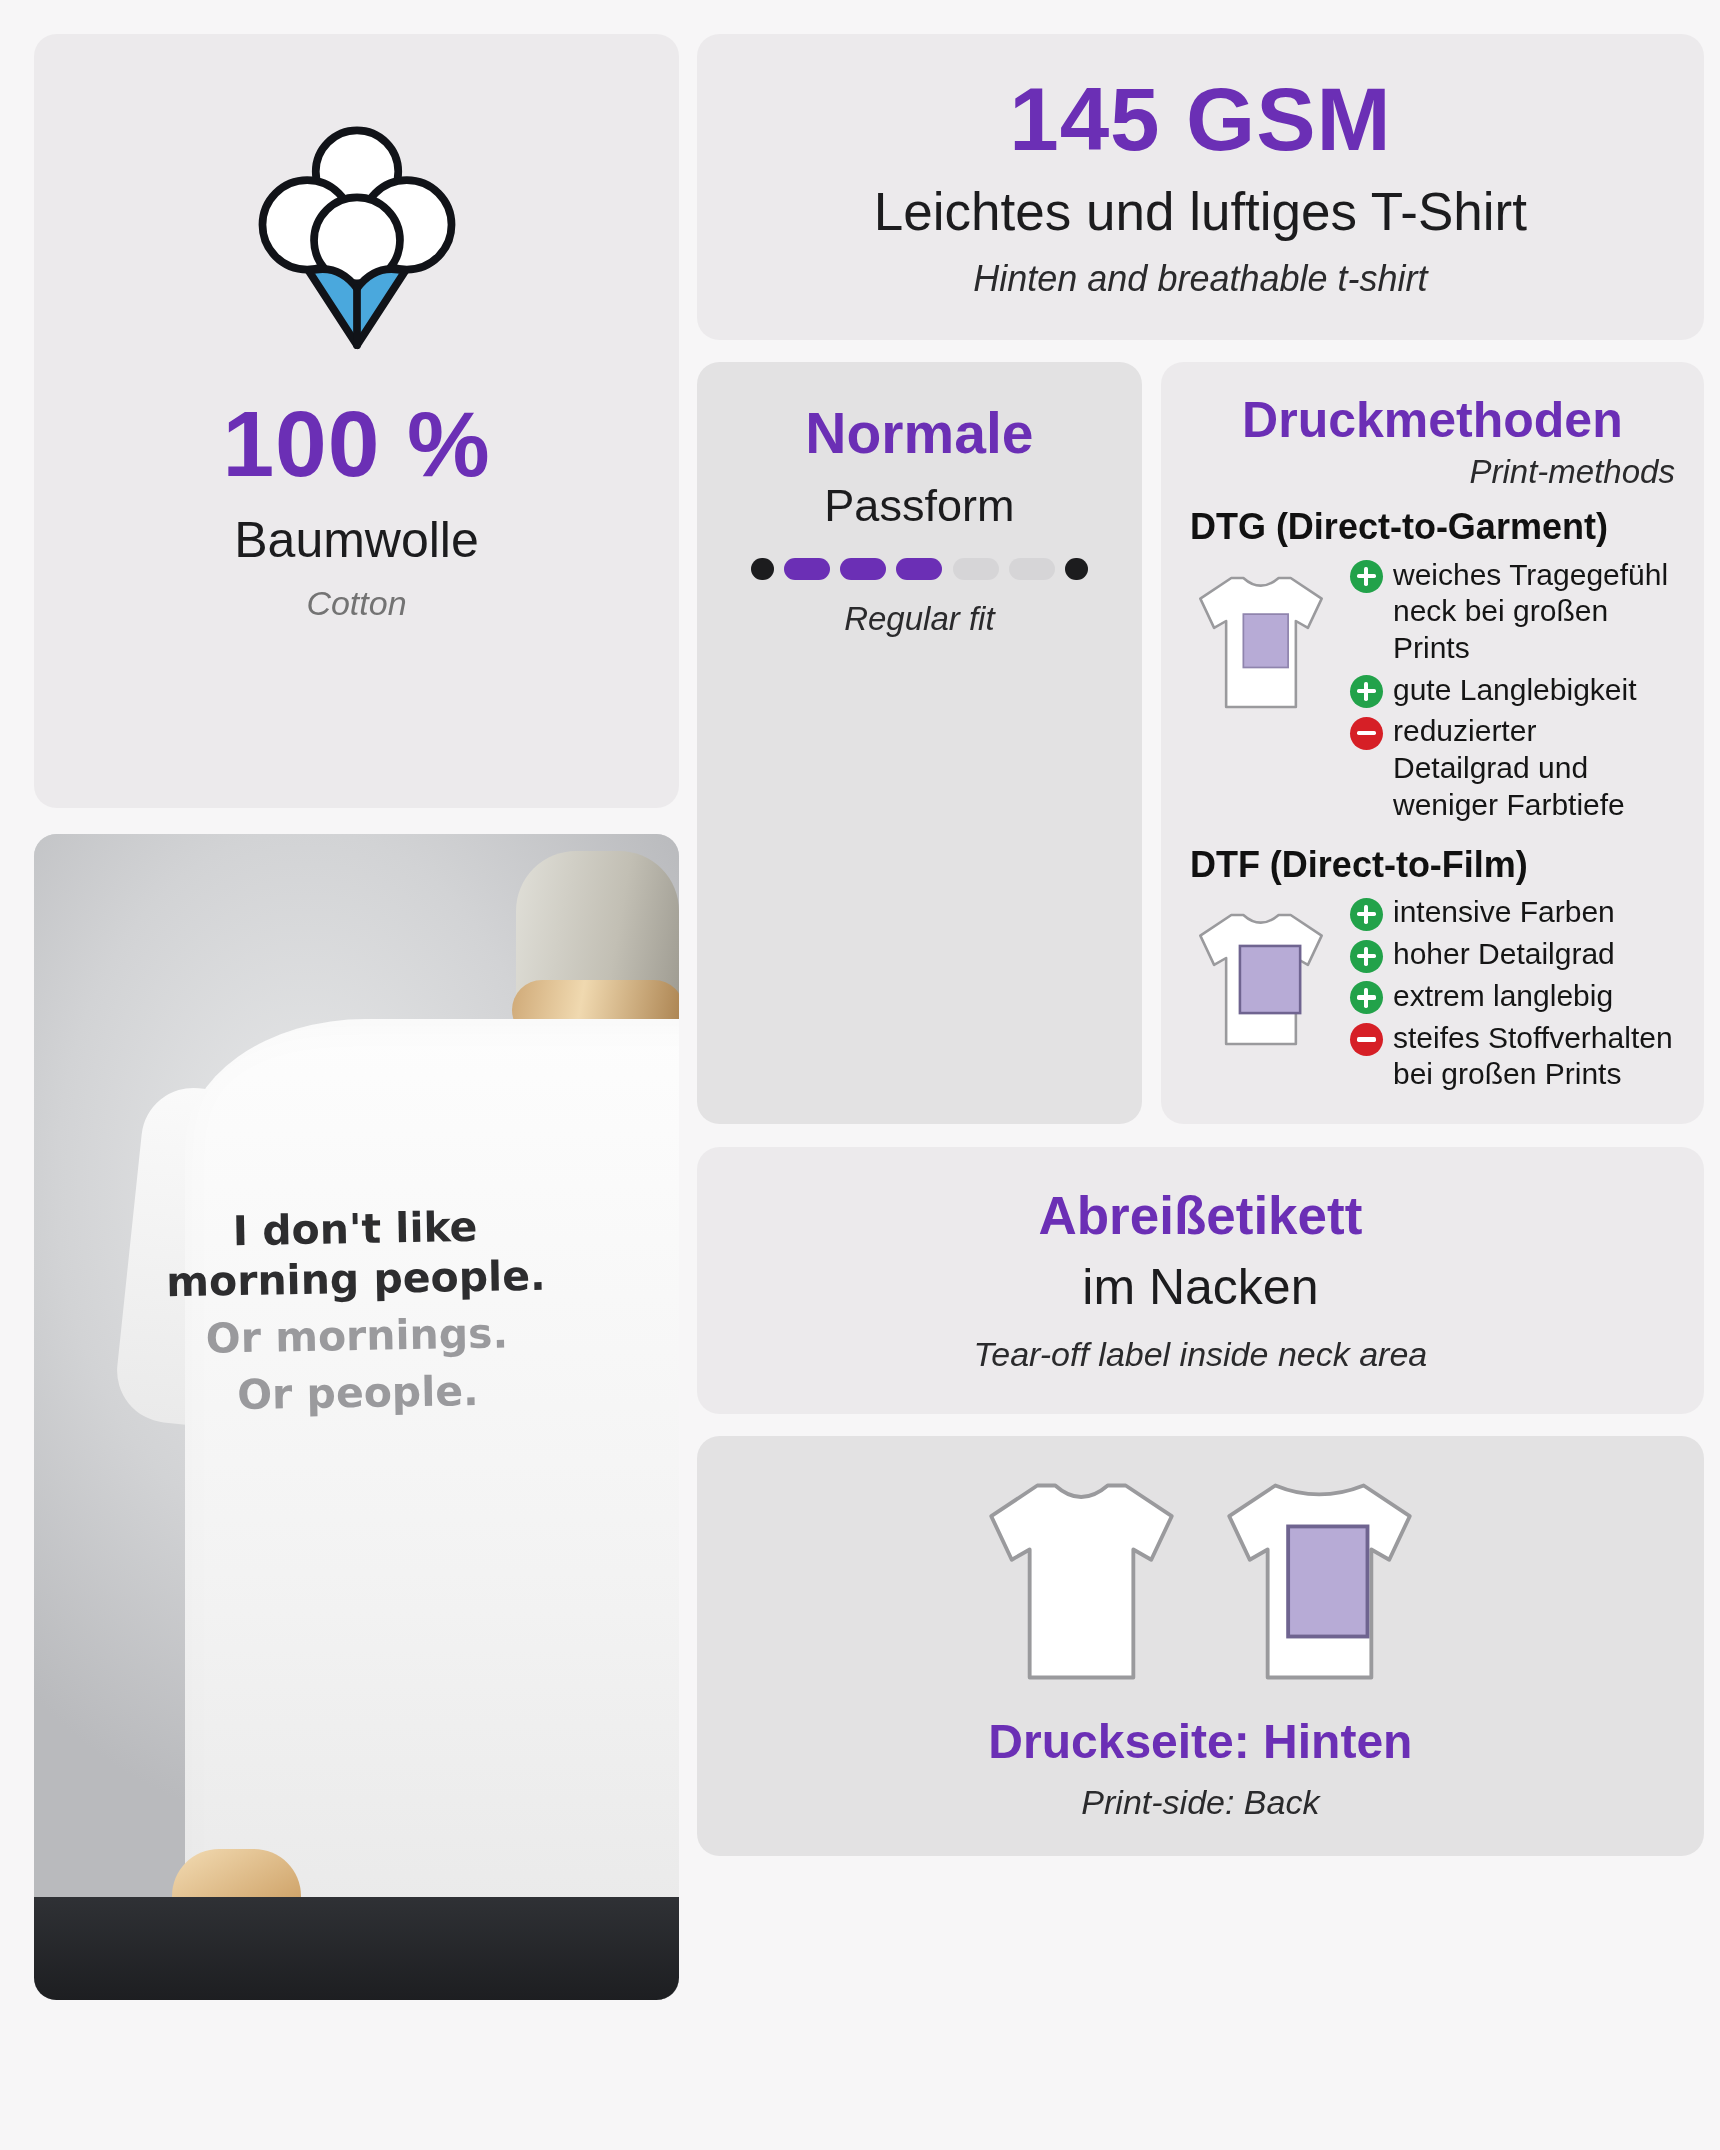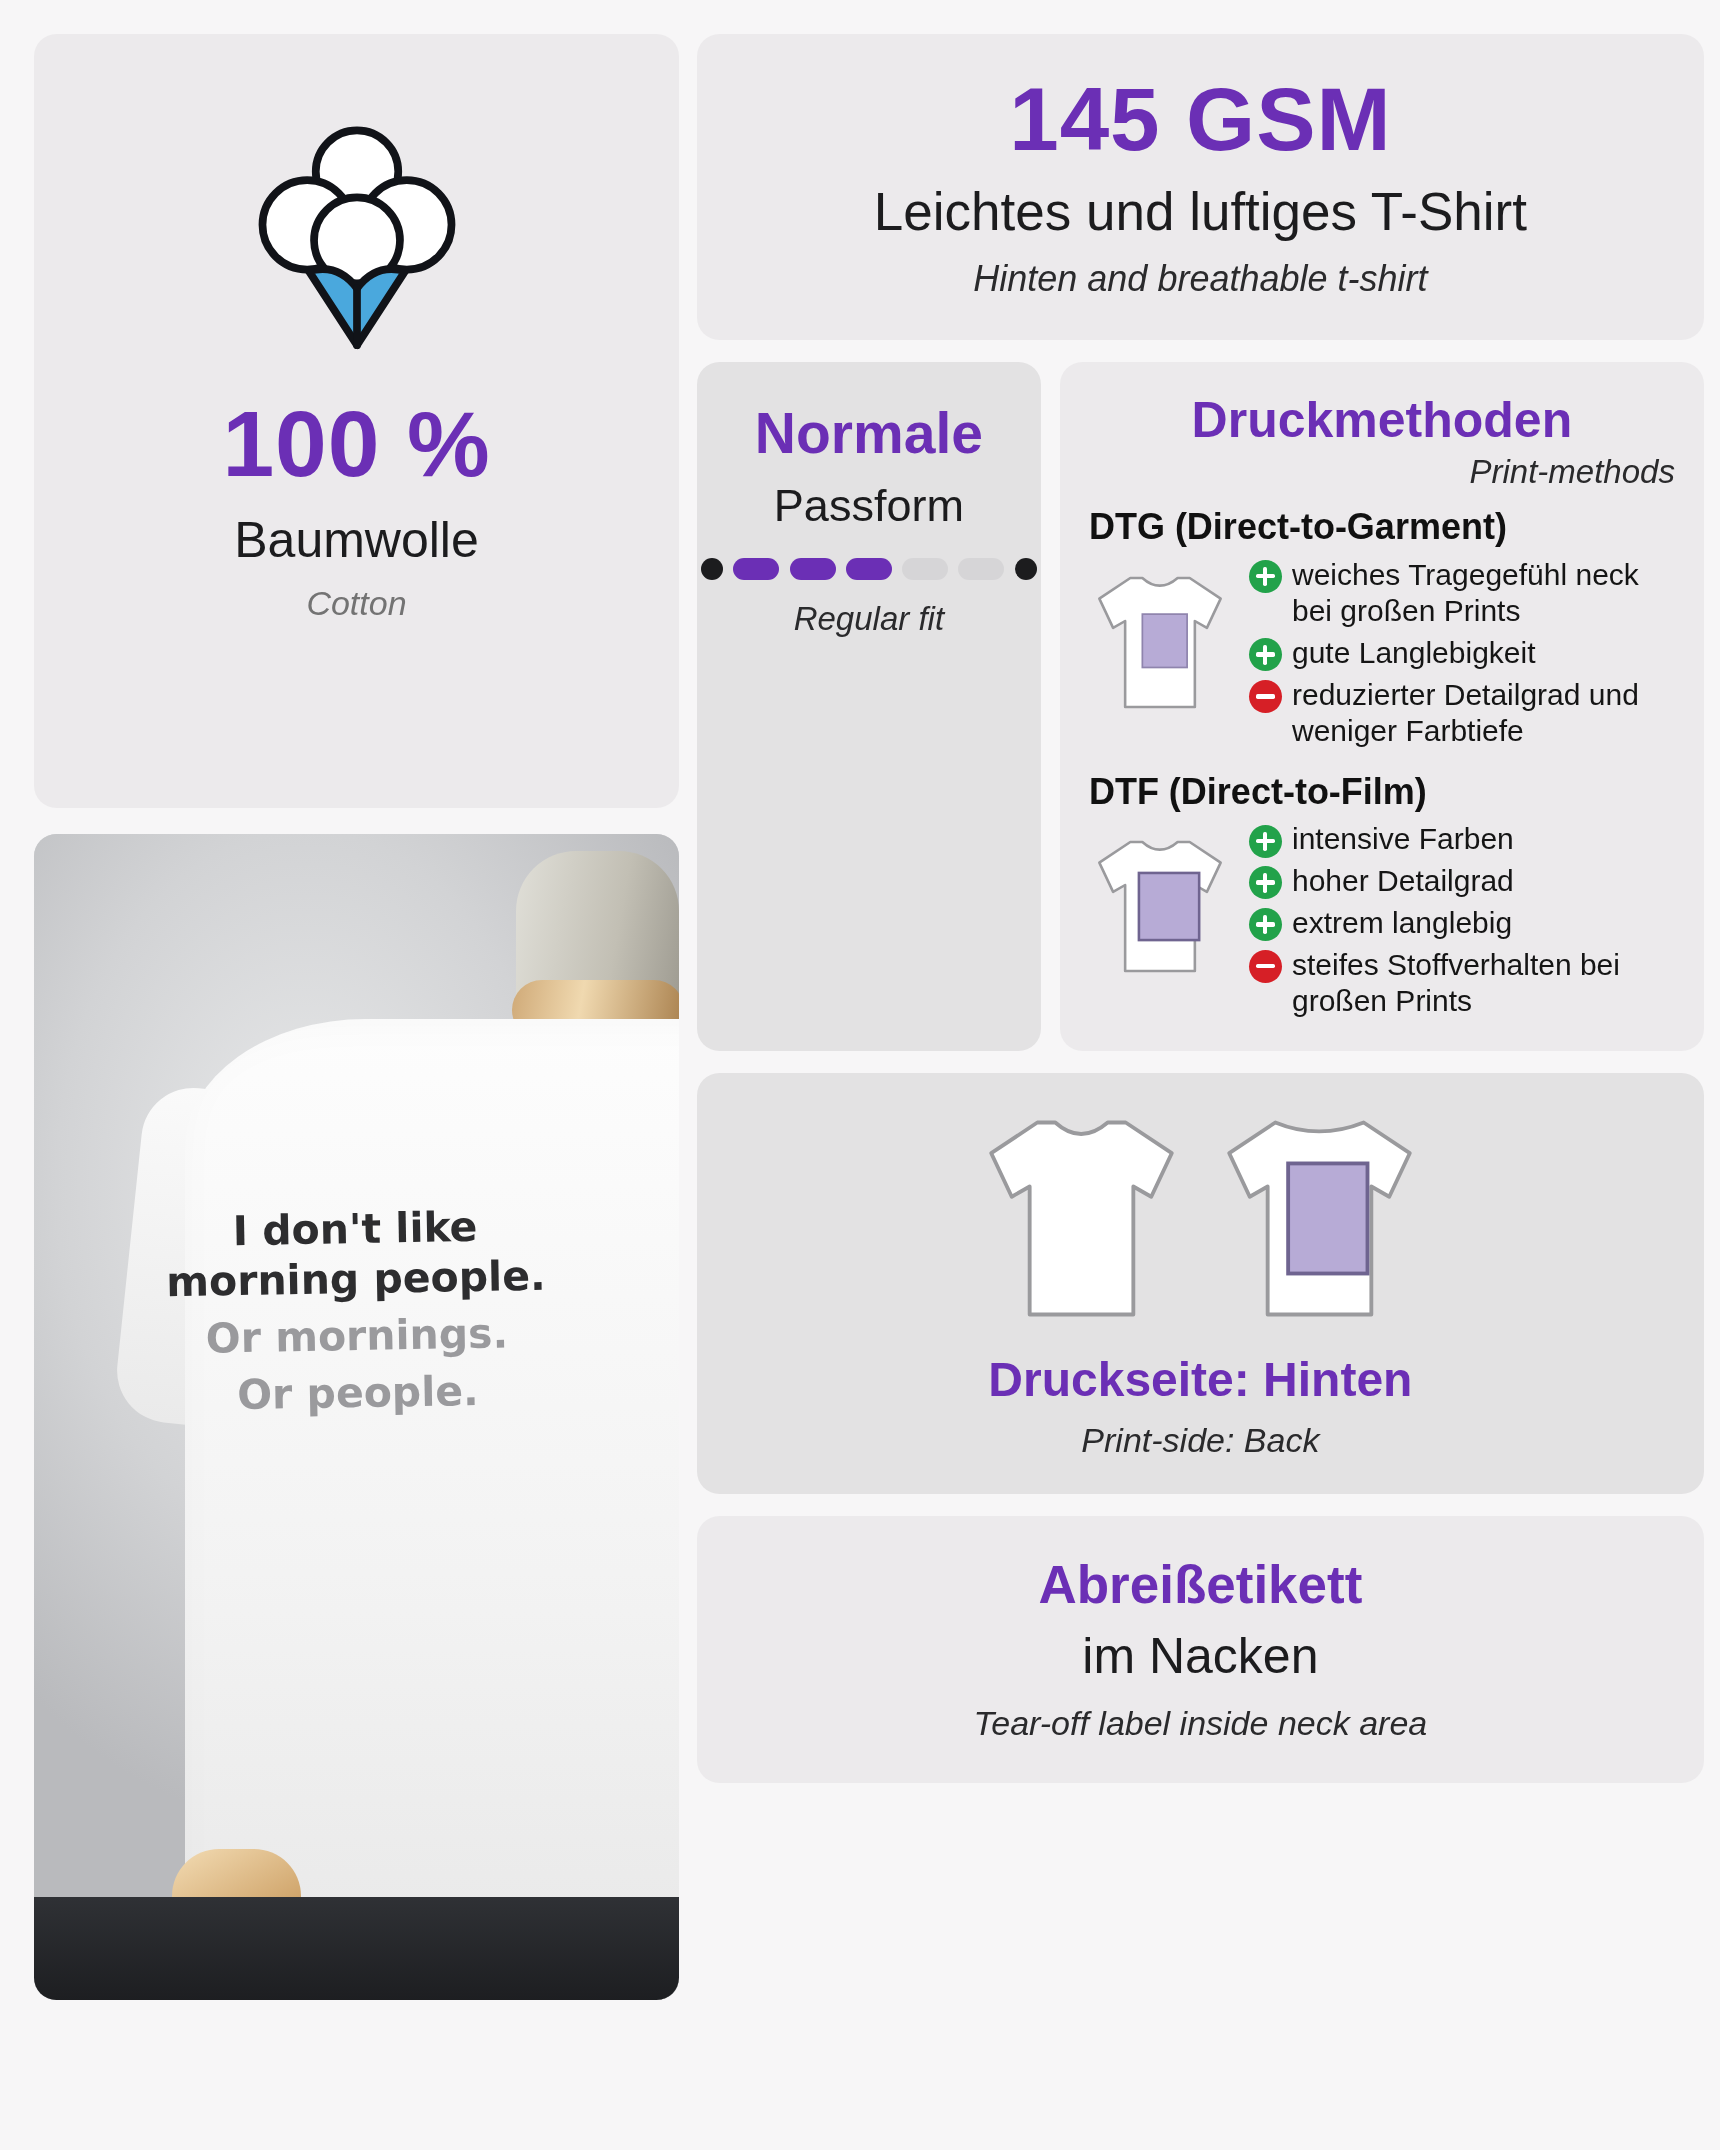--- a/index.html
+++ b/index.html
@@ -134,21 +134,21 @@
   }
   .gsm-big {
     font-size: 89px; font-weight: bold; letter-spacing: 0.9px;
   }
   .gsm-mid { font-size: 53px; color: #1c1c1e; margin-top: 10.3px; }
   .gsm-sub { font-size: 36px; font-style: italic; color: #2a2a2c; margin-top: 15.5px; }
 
   .row2 { display: flex; gap: 19px; margin-top: 22.4px; }
 
   #fit-card {
-    width: 344px; padding: 38px 26px 34px;
+    width: 445px; padding: 38px 26px 34px;
     text-align: center;
     display: flex; flex-direction: column; align-items: center;
   }
   .fit-big { font-size: 57px; font-weight: bold; }
   .fit-label { font-size: 45px; color: #1c1c1e; margin-top: 13.8px; }
   .dots { display: flex; align-items: center; gap: 10.3px; margin-top: 26px; }
   .dot { width: 22.4px; height: 22.4px; border-radius: 50%; background: #1c1c1e; }
   .seg { width: 46px; height: 22.4px; border-radius: 11.2px; background: #d6d5d7; }
   .seg.on { background: #6b2fb5; }
   .fit-sub { font-size: 33px; font-style: italic; color: #2a2a2c; margin-top: 20px; }
@@ -319,39 +319,39 @@
             </div>
             <div class="pm-item">
               <span class="badge minus"></span>
               <span>steifes Stoffverhalten bei großen Prints</span>
             </div>
           </div>
         </div>
       </div>
     </div>
 
+    <div class="card card-light" id="label-card">
+      <div class="lab-big purple">Abreißetikett</div>
+      <div class="lab-mid">im Nacken</div>
+      <div class="lab-sub">Tear-off label inside neck area</div>
+    </div>
+
     <div class="card card-mid" id="side-card">
       <div class="side-shirts">
         <div>
           <svg width="215" height="224" viewBox="0 0 165 175">
             <path d="M12 40 L48 16 L62 16 Q82 34 103 16 L117 16 L153 40 L137 74 L123 66 L123 166 L42 166 L42 66 L28 74 Z" fill="#ffffff" stroke="#9a9a9d" stroke-width="3" stroke-linejoin="round"></path>
           </svg>
         </div>
         <div>
           <svg width="215" height="224" viewBox="0 0 165 175">
             <path d="M12 40 L48 16 Q82 30 117 16 L153 40 L137 74 L123 66 L123 166 L42 166 L42 66 L28 74 Z" fill="#ffffff" stroke="#9a9a9d" stroke-width="3" stroke-linejoin="round"></path>
             <rect x="58" y="48" width="62" height="86" fill="#b7abd6" stroke="#6f6490" stroke-width="3"></rect>
           </svg>
         </div>
       </div>
       <div class="side-title purple">Druckseite: Hinten</div>
       <div class="side-sub">Print-side: Back</div>
     </div>
 
-    <div class="card card-light" id="label-card">
-      <div class="lab-big purple">Abreißetikett</div>
-      <div class="lab-mid">im Nacken</div>
-      <div class="lab-sub">Tear-off label inside neck area</div>
-    </div>
-
   </div>
 </div>
 
 
 </body></html>

